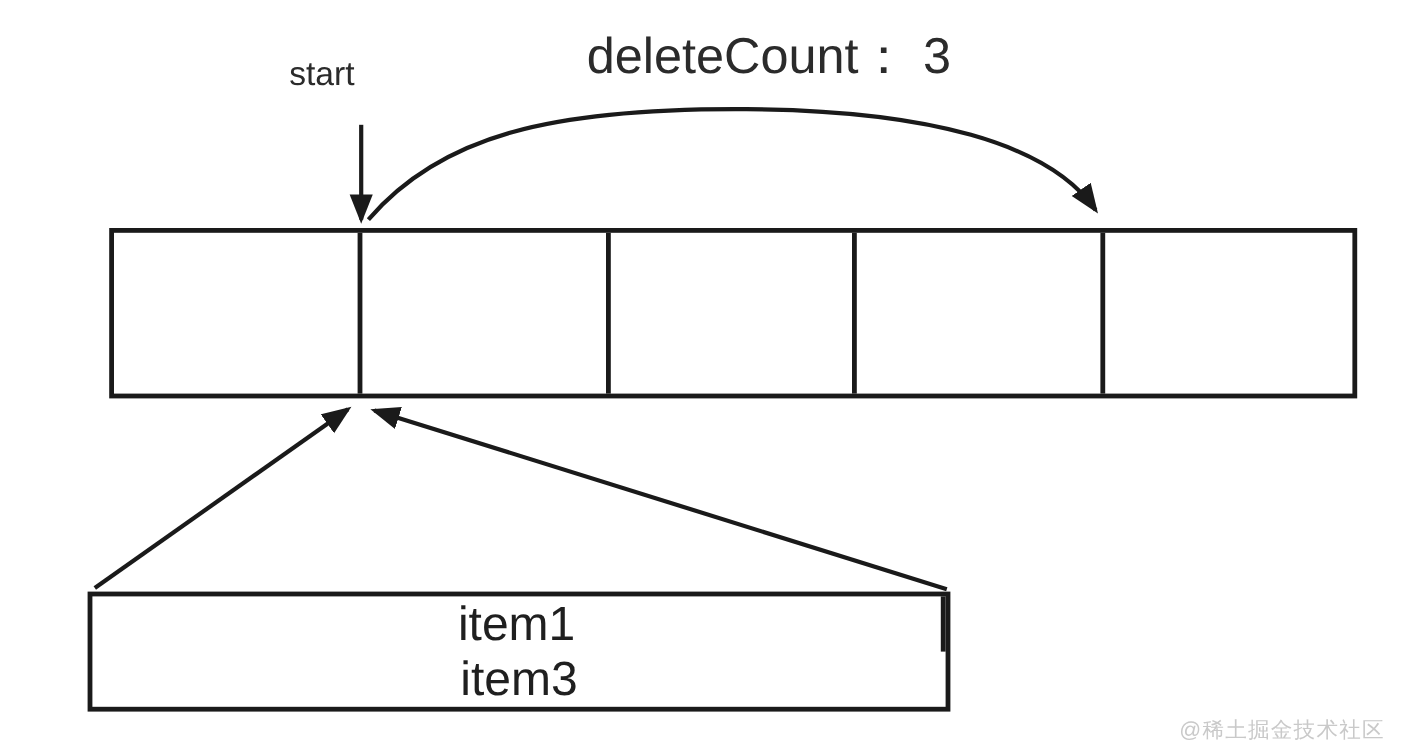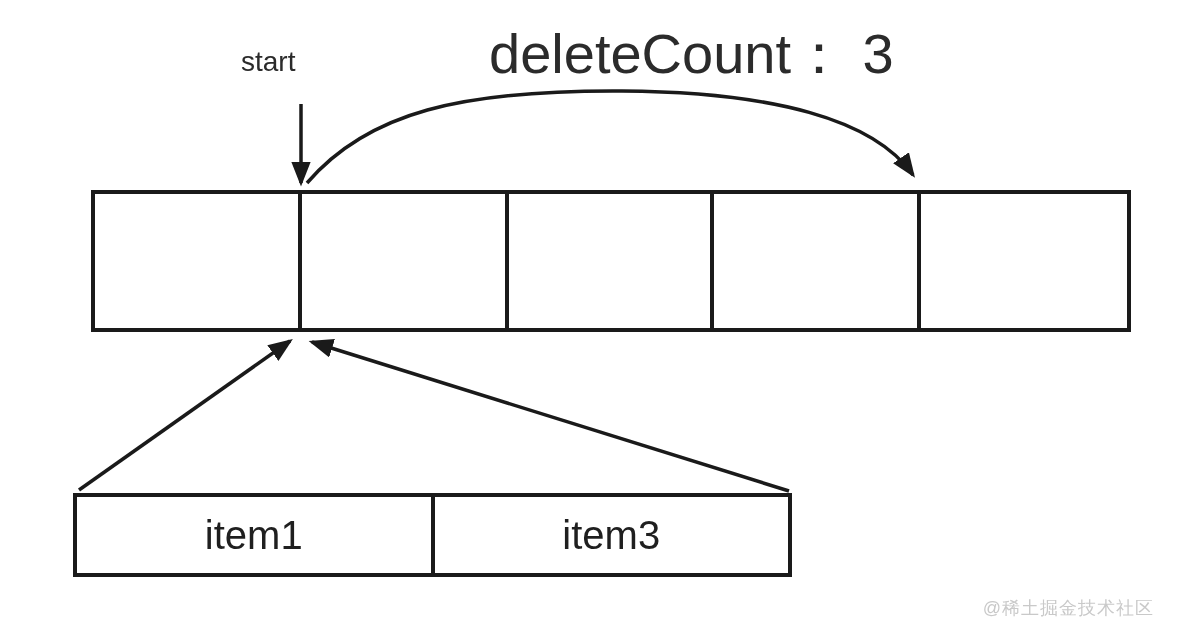--- a/index.html
+++ b/index.html
@@ -30,21 +30,21 @@
     line-height: 1;
   }
   .label-start {
     left: 241px;
     top: 48px;
     font-size: 28px;
   }
   .label-deletecount {
     left: 489px;
     top: 26px;
-    font-size: 56px;
+    font-size: 42px;
   }
   .top-array {
     position: absolute;
     left: 91px;
     top: 190px;
     width: 1040px;
     height: 142px;
     border: 4px solid #1a1a1a;
     box-sizing: border-box;
     background: #ffffff;
@@ -58,25 +58,26 @@
   }
   .divider-1 { left: 203px; }
   .divider-2 { left: 410px; }
   .divider-3 { left: 615px; }
   .divider-4 { left: 822px; }
   .bottom-array {
     position: absolute;
     left: 73px;
     top: 493px;
     width: 719px;
-    height: 84px;
+    height: 100px;
     border: 4px solid #1a1a1a;
     box-sizing: border-box;
     background: #ffffff;
     display: flex;
+    flex-direction: column;
   }
   .bottom-array .cell {
     flex: 1 1 0;
     display: flex;
     align-items: center;
     justify-content: center;
     font-size: 40px;
     color: #1f1f1f;
     border-right: 4px solid #1a1a1a;
     line-height: 1;

